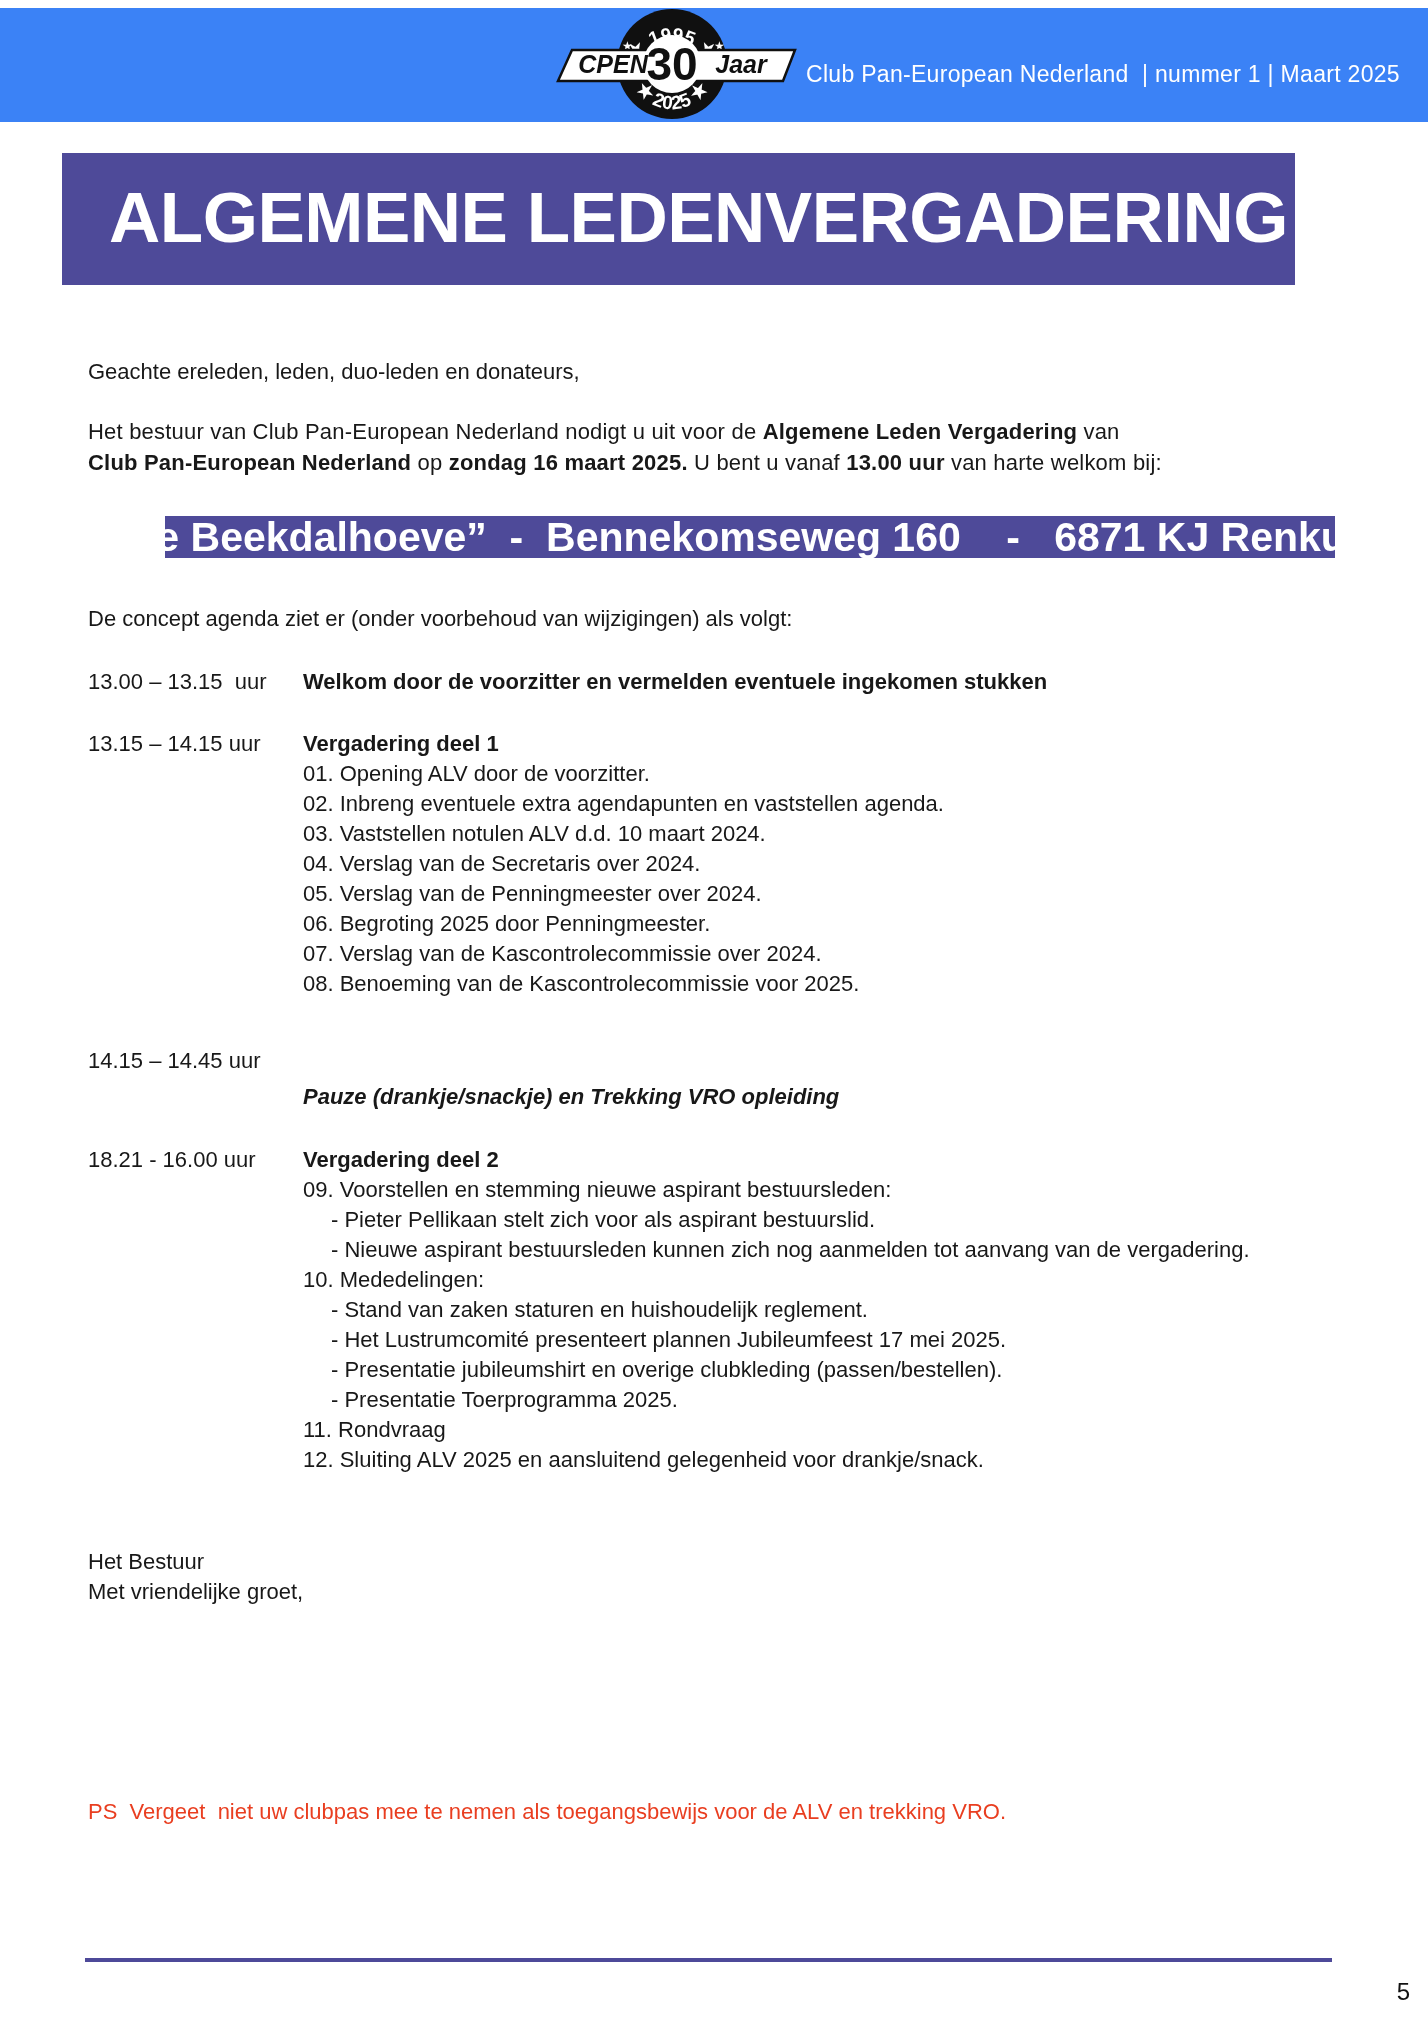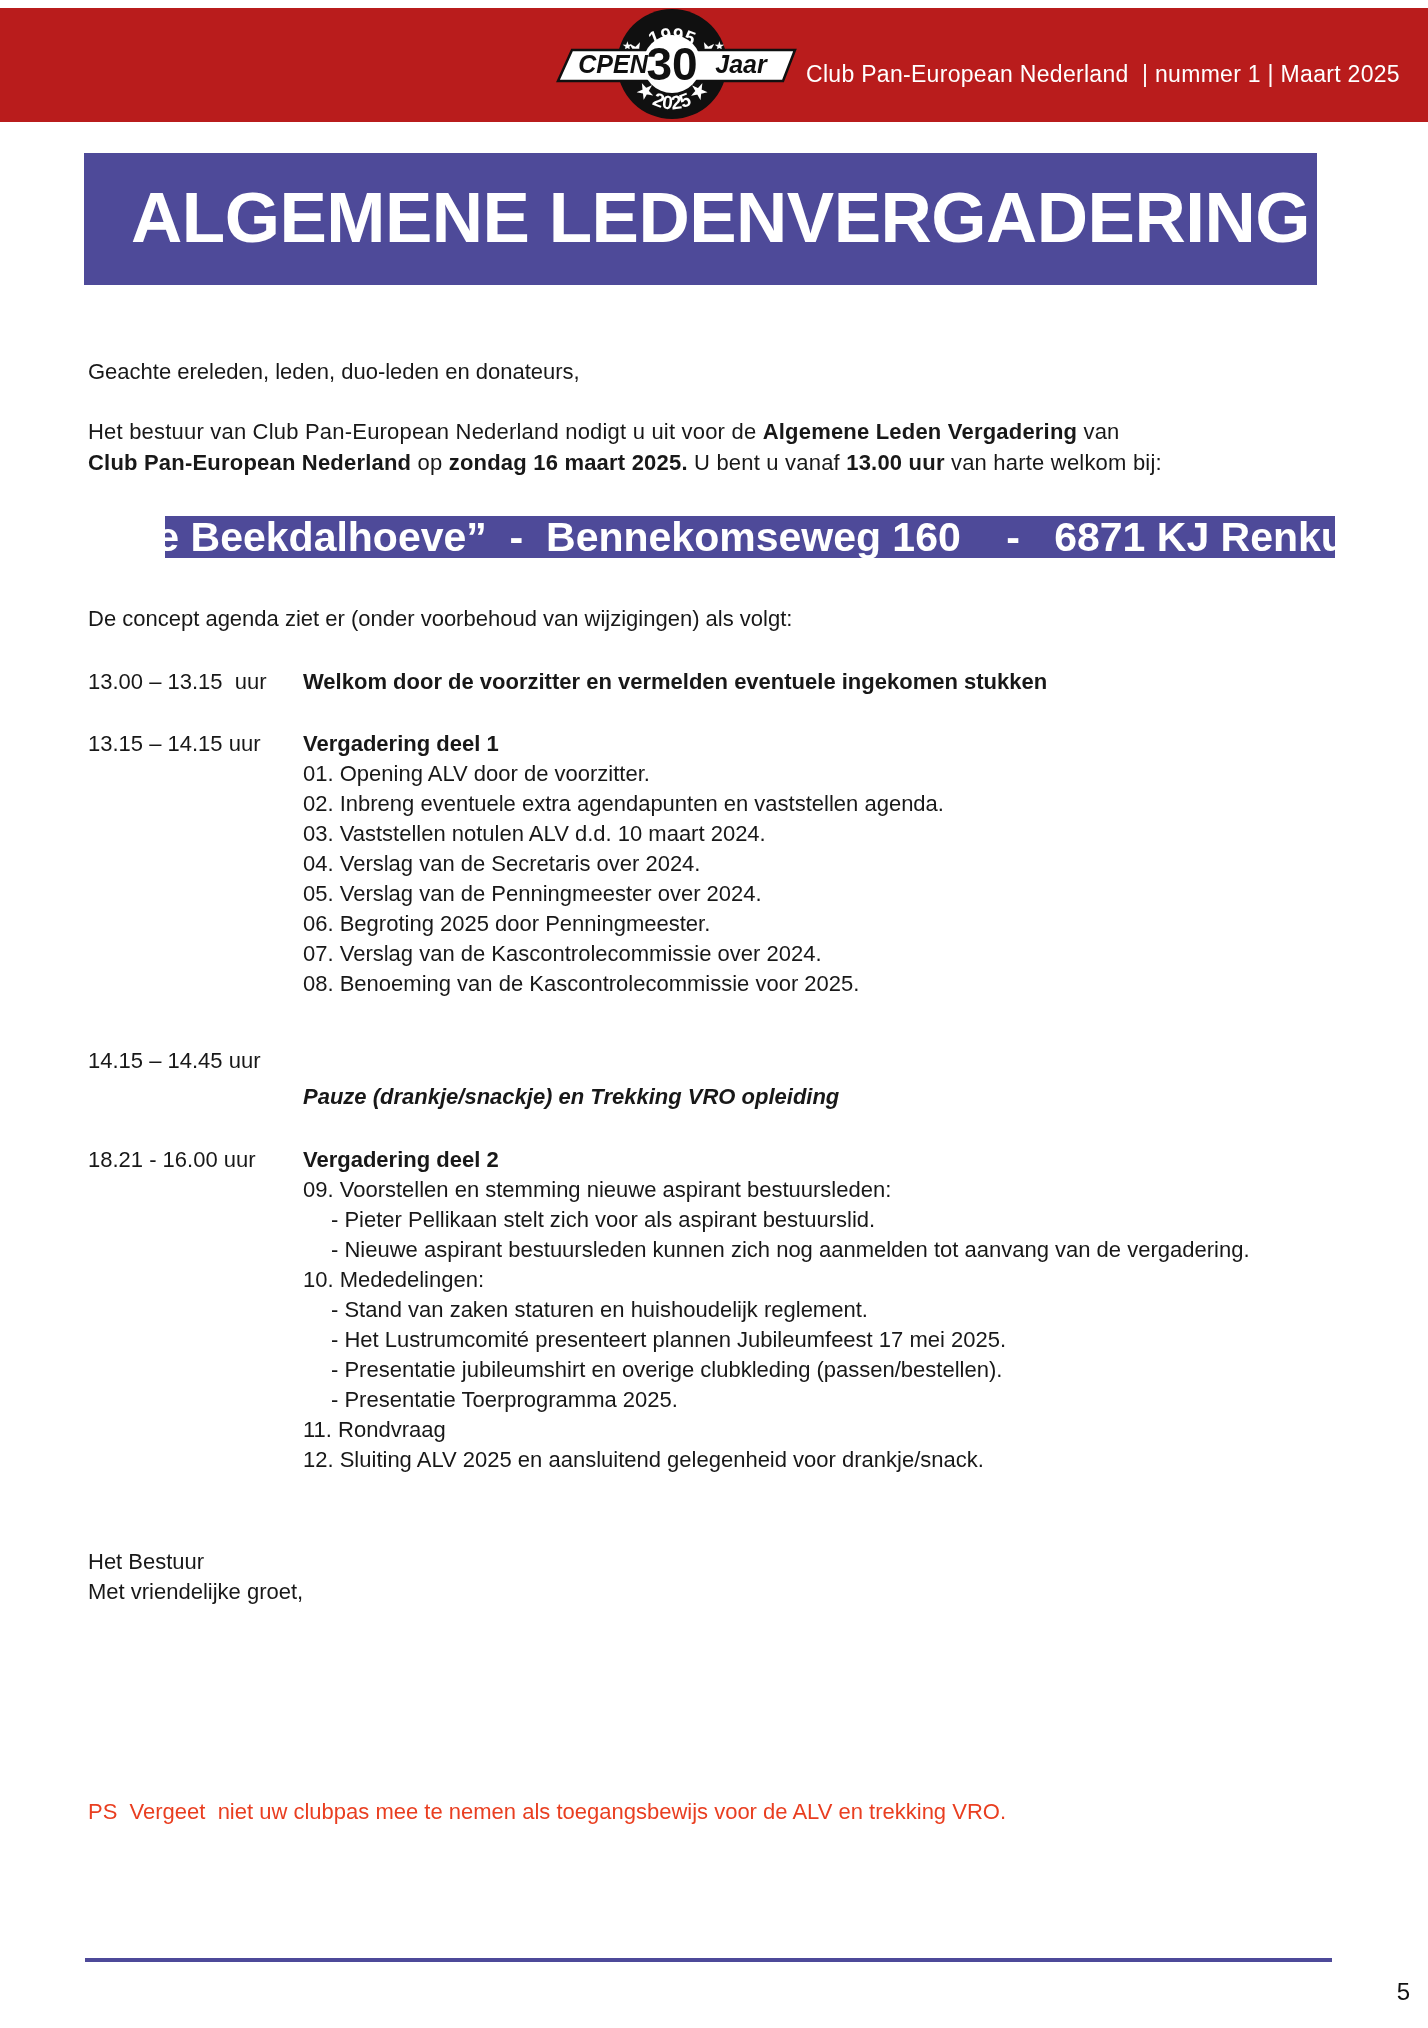--- a/index.html
+++ b/index.html
@@ -4,31 +4,31 @@
 <style>
   * { margin:0; padding:0; box-sizing:border-box; }
   html,body { background:#fff; }
   .page {
     position:relative; width:1428px; height:2028px; margin:0 auto;
     background:#ffffff; color:#181818;
     font-family:"Liberation Sans", sans-serif; overflow:hidden;
   }
   
   .header-strip { height:8px; background:#fff; }
-  .header-bar { height:114px; background:#b91c1c; position:relative; }
+  .header-bar { height:114px; background:#3b82f6; position:relative; }
   .header-title {
     position:absolute; left:806px; top:53px; color:#fff;
     font-size:23px; white-space:pre; letter-spacing:0.3px;
   }
   .logo { position:absolute; left:550px; top:4px; width:256px; height:126px; z-index:5; }
   .logo text { font-family:"Liberation Sans", sans-serif; }
 
   
   .title-banner {
-    margin:31px 0 0 84px; width:1233px; height:132px; background:#4e4a99;
+    margin:31px 0 0 62px; width:1233px; height:132px; background:#4e4a99;
     display:flex; align-items:center; justify-content:center;padding-left:40px;
   }
   .title-banner h1 {
     color:#fff; font-size:71px; font-weight:700; letter-spacing:-0.5px;
     white-space:nowrap; padding-bottom:4px;
   }
 
   
   .content { padding-left:88px; font-size:22px; }
   .salutation { margin-top:72px; line-height:30px; }

